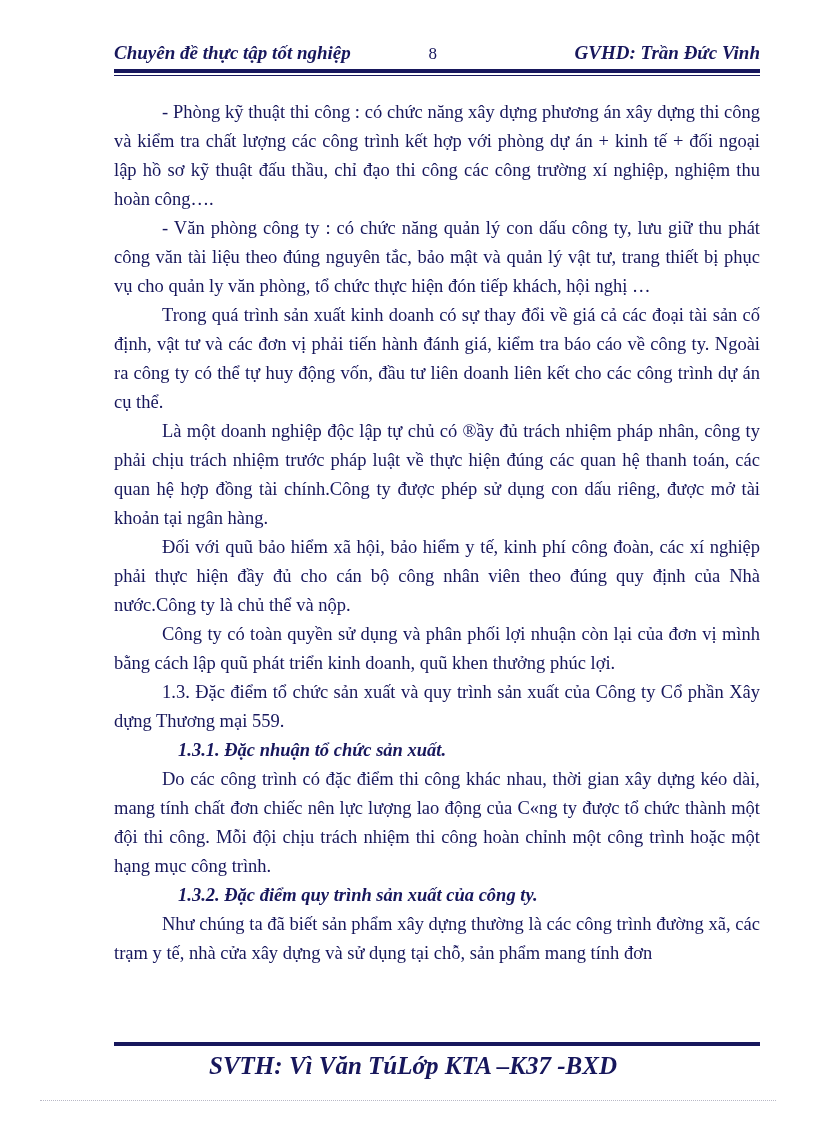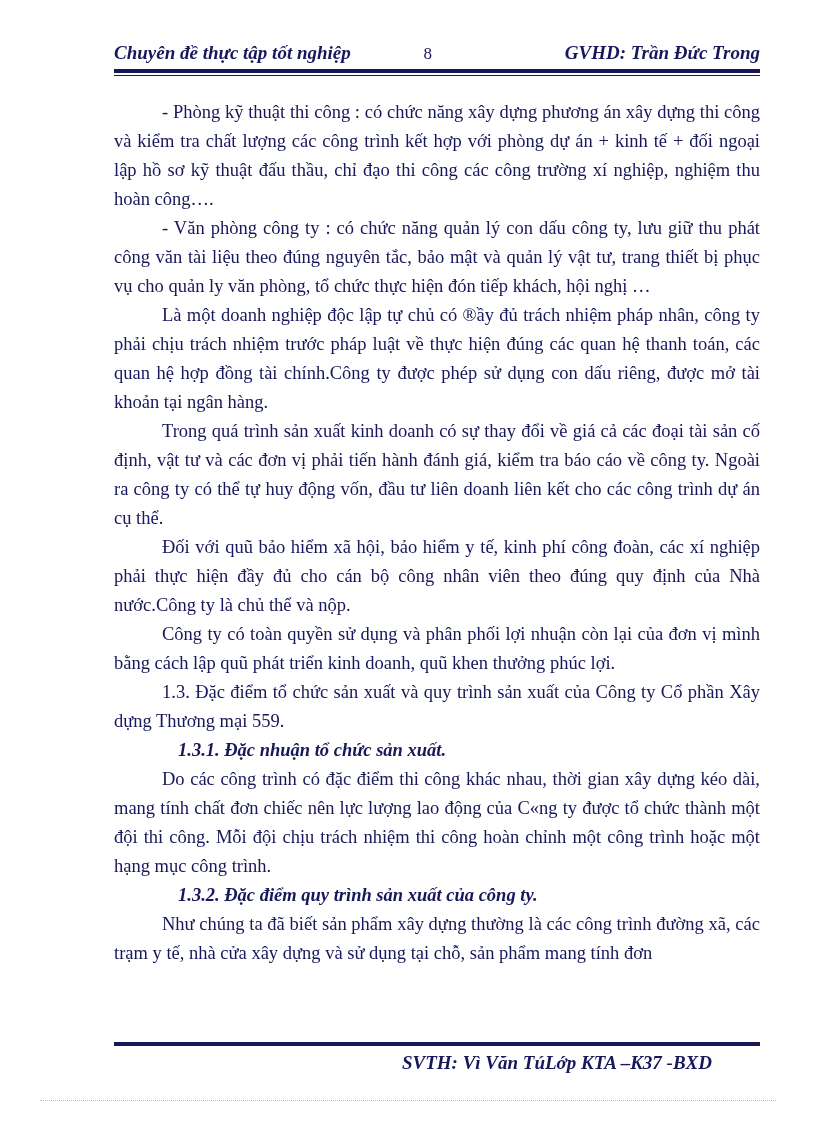--- a/index.html
+++ b/index.html
@@ -61,53 +61,53 @@
     position: absolute;
     left: 114px;
     right: 56px;
     top: 1042px;
   }
   .footer-rule {
     border-top: 4px solid #17175c;
   }
   .footer-row {
     display: flex;
-    justify-content: flex-end;
+    justify-content: center;
     margin-top: 6px;
-    font-size: 19px;
+    font-size: 25px;
     font-weight: bold;
     font-style: italic;
   }
   .footer-row .f-right { margin-right: 48px; }
   .bottom-dotted {
     position: absolute;
     left: 40px;
     right: 40px;
     top: 1100px;
     border-top: 1.5px dotted #b9b9c6;
   }
 </style>
 </head>
 <body>
 
 <div class="page">
 
   <div class="header">
     <span class="h-left">Chuyên đề thực tập tốt nghiệp</span>
     <span class="h-page">8</span>
-    <span class="h-right">GVHD: Trần Đức Trong</span>
+    <span class="h-right">GVHD: Trần Đức Vinh</span>
   </div>
   <div class="header-rule-thick"></div>
   <div class="header-rule-thin"></div>
 
   <div class="body">
     <p class="para">- Phòng kỹ thuật thi công : có chức năng xây dựng phương án xây dựng thi công và kiểm tra chất lượng các công trình kết hợp với phòng dự án + kinh tế + đối ngoại lập hồ sơ kỹ thuật đấu thầu, chỉ đạo thi công các công trường xí nghiệp, nghiệm thu hoàn công….</p>
     <p class="para">- Văn phòng công ty : có chức năng quản lý con dấu công ty, lưu giữ thu phát công văn tài liệu theo đúng nguyên tắc, bảo mật và quản lý vật tư, trang thiết bị phục vụ cho quản ly văn phòng, tổ chức thực hiện đón tiếp khách, hội nghị …</p>
+    <p class="para">Trong quá trình sản xuất kinh doanh có sự thay đổi về giá cả các đoại tài sản cố định, vật tư và các đơn vị phải tiến hành đánh giá, kiểm tra báo cáo về công ty. Ngoài ra công ty có thể tự huy động vốn, đầu tư liên doanh liên kết cho các công trình dự án cụ thể.</p>
     <p class="para">Là một doanh nghiệp độc lập tự chủ có ®ầy đủ trách nhiệm pháp nhân, công ty phải chịu trách nhiệm trước pháp luật về thực hiện đúng các quan hệ thanh toán, các quan hệ hợp đồng tài chính.Công ty được phép sử dụng con dấu riêng, được mở tài khoản tại ngân hàng.</p>
-    <p class="para">Trong quá trình sản xuất kinh doanh có sự thay đổi về giá cả các đoại tài sản cố định, vật tư và các đơn vị phải tiến hành đánh giá, kiểm tra báo cáo về công ty. Ngoài ra công ty có thể tự huy động vốn, đầu tư liên doanh liên kết cho các công trình dự án cụ thể.</p>
     <p class="para">Đối với quũ bảo hiểm xã hội, bảo hiểm y tế, kinh phí công đoàn, các xí nghiệp phải thực hiện đầy đủ cho cán bộ công nhân viên theo đúng quy định của Nhà nước.Công ty là chủ thể và nộp.</p>
     <p class="para">Công ty có toàn quyền sử dụng và phân phối lợi nhuận còn lại của đơn vị mình bằng cách lập quũ phát triển kinh doanh, quũ khen thưởng phúc lợi.</p>
     <p class="heading">1.3. Đặc điểm tổ chức sản xuất và quy trình sản xuất của Công ty Cổ phần Xây dựng Thương mại 559.</p>
     <p class="subheading">1.3.1. Đặc nhuận tổ chức sản xuất.</p>
     <p class="para">Do các công trình có đặc điểm thi công khác nhau, thời gian xây dựng kéo dài, mang tính chất đơn chiếc nên lực lượng lao động của C«ng ty được tổ chức thành một đội thi công. Mỗi đội chịu trách nhiệm thi công hoàn chỉnh một công trình hoặc một hạng mục công trình.</p>
     <p class="subheading">1.3.2. Đặc điểm quy trình sản xuất của công ty.</p>
     <p class="para">Như chúng ta đã biết sản phẩm xây dựng thường là các công trình đường xã, các trạm y tế, nhà cửa xây dựng và sử dụng tại chỗ, sản phẩm mang tính đơn</p>
   </div>
 
   <div class="footer">

